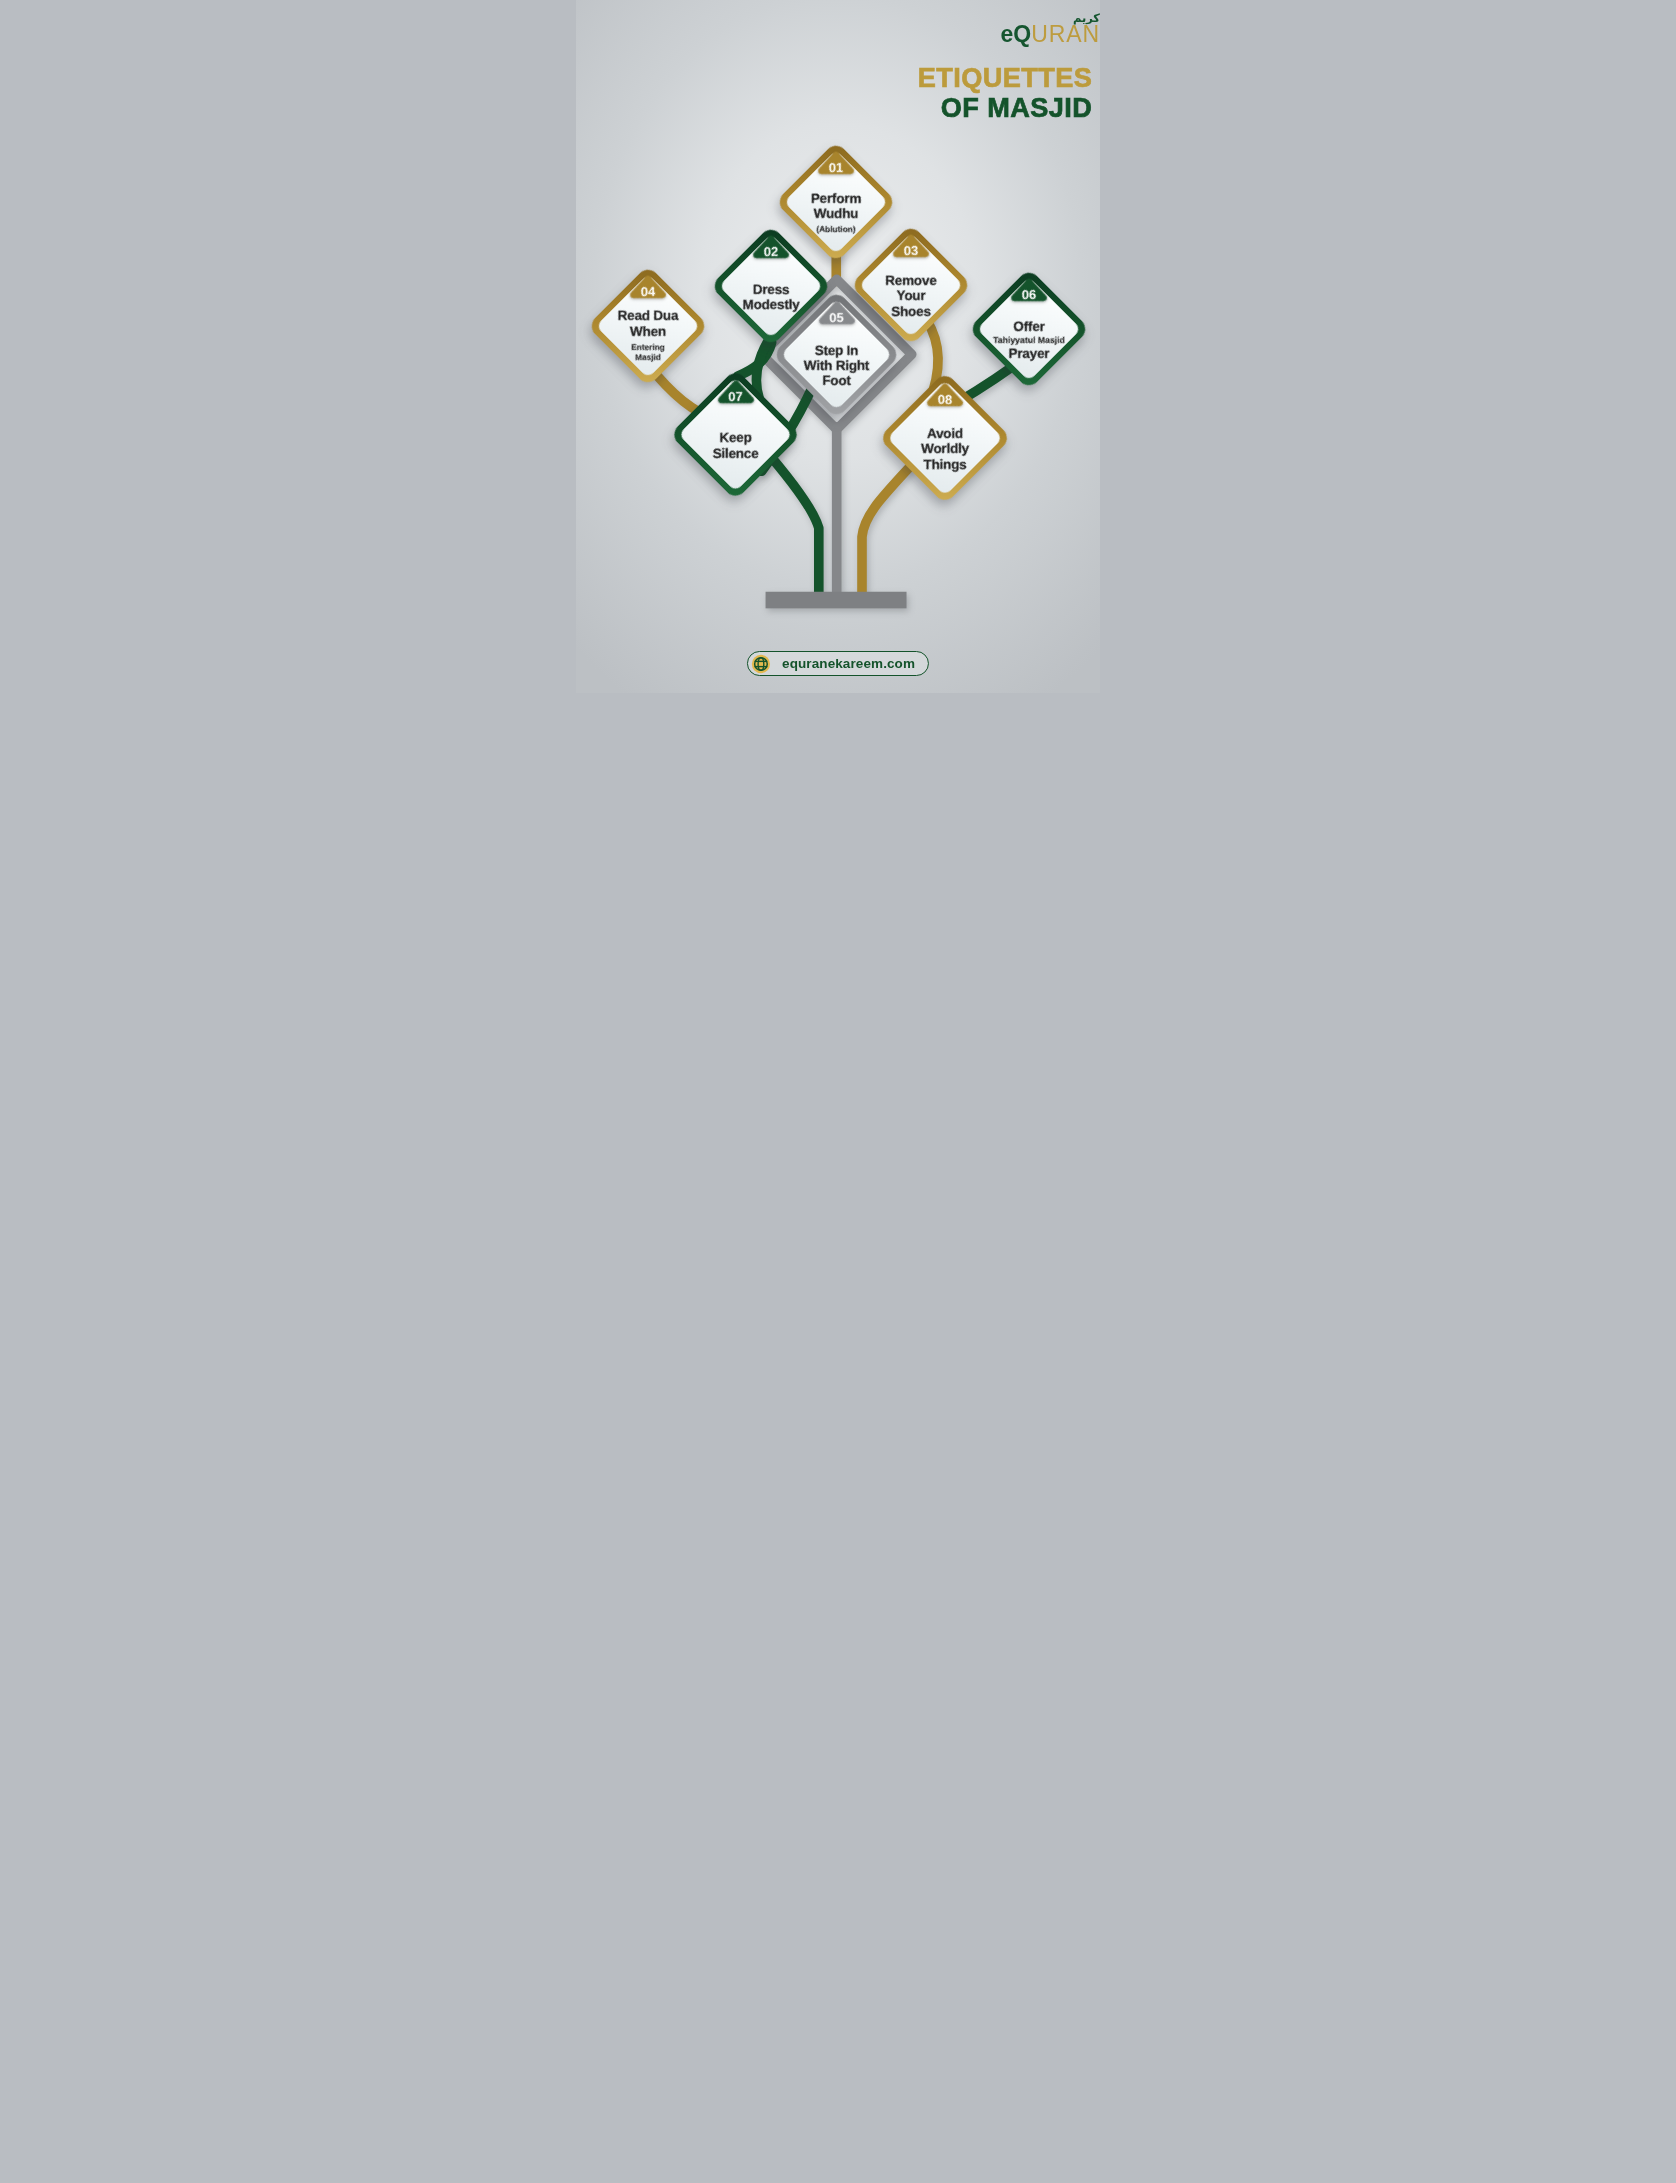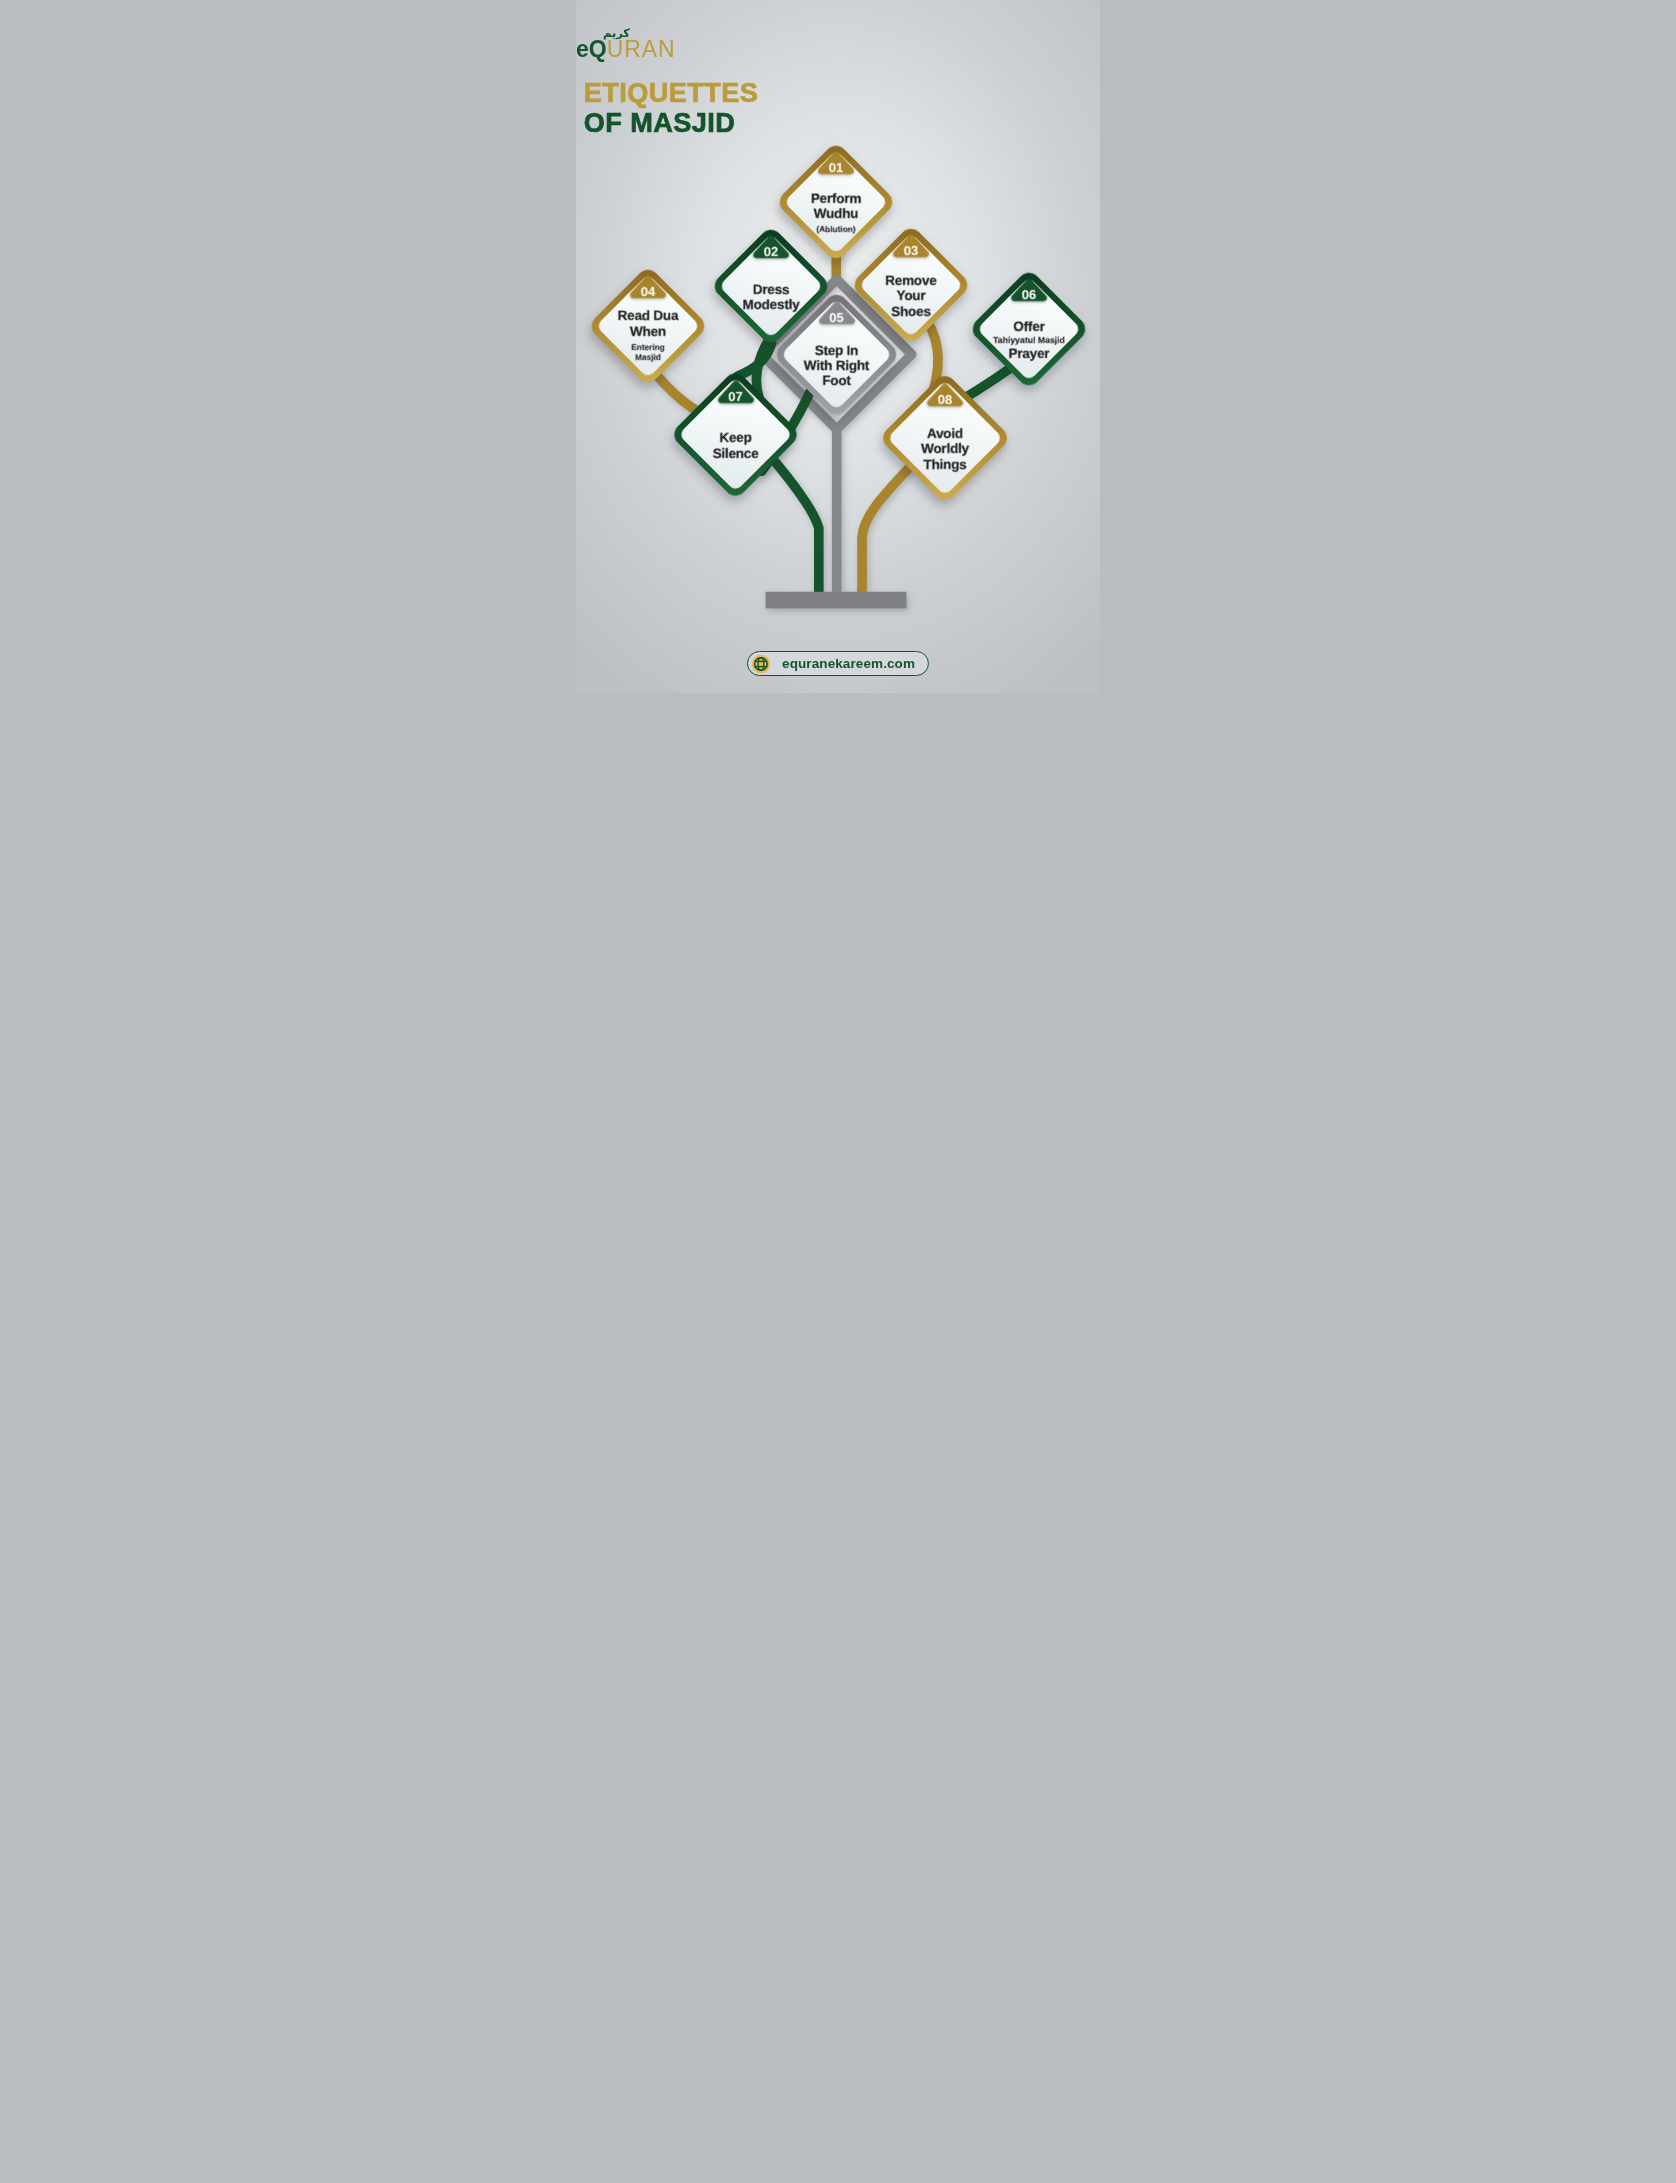--- a/index.html
+++ b/index.html
@@ -1,21 +1,21 @@
 <!DOCTYPE html>
 <html style="font-size:7px"><head>
 <meta charset="utf-8">
 <style>
   html,body { margin:0; padding:0; background:#b9bdc2; font-family:"Liberation Sans","DejaVu Sans",sans-serif; }
   .canvas {
     position:relative; width:524px; height:693px; margin:0 auto; overflow:hidden;
     background: radial-gradient(ellipse 393px 480px at 50% 42%, #ecEEef 0%, #dfe2e4 35%, #cdd1d4 62%, #bcc0c4 100%);
   }
   
-  .header { position:relative; text-align:left; padding-top:28px; z-index:3; }
+  .header { position:relative; text-align:right; padding-top:13px; z-index:3; }
   .logo { display:inline-block; line-height:1; }
   .logo-arabic { font-size:11.4px; font-weight:700; color:#15552f; margin-left:27px; letter-spacing:0.4px; }
   .logo-latin { font-size:23px; margin-top:-1.7px; letter-spacing:0px; }
   .logo-e,.logo-q { color:#15552f; font-weight:700; }
   .logo-uran { color:#bd9c3f; font-weight:400; letter-spacing:0.9px; }
   .title { margin-top:17.5px; line-height:1.06; font-weight:700; transform:scaleX(0.97); }
   .title-1 { font-size:28px; color:#bc9b3c; letter-spacing:0.4px; -webkit-text-stroke:0.7px #bc9b3c; }
   .title-2 { font-size:28px; color:#14532b; letter-spacing:0.4px; -webkit-text-stroke:0.7px #14532b; }
   
   .tree { position:absolute; left:0; top:0; z-index:1; filter:drop-shadow(2.2px 3.5px 3.1px rgba(50,55,60,.25)); }

